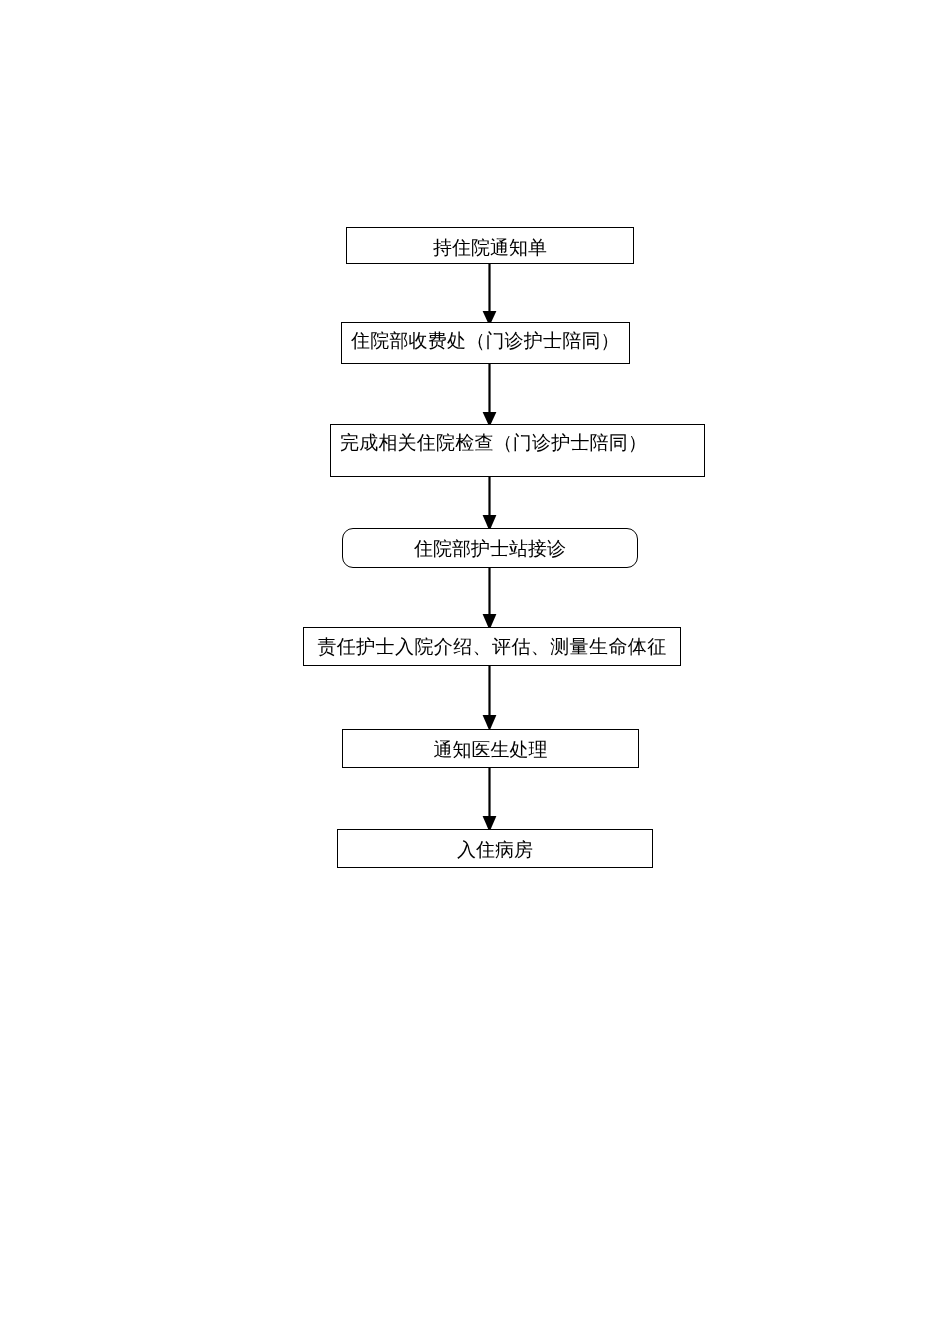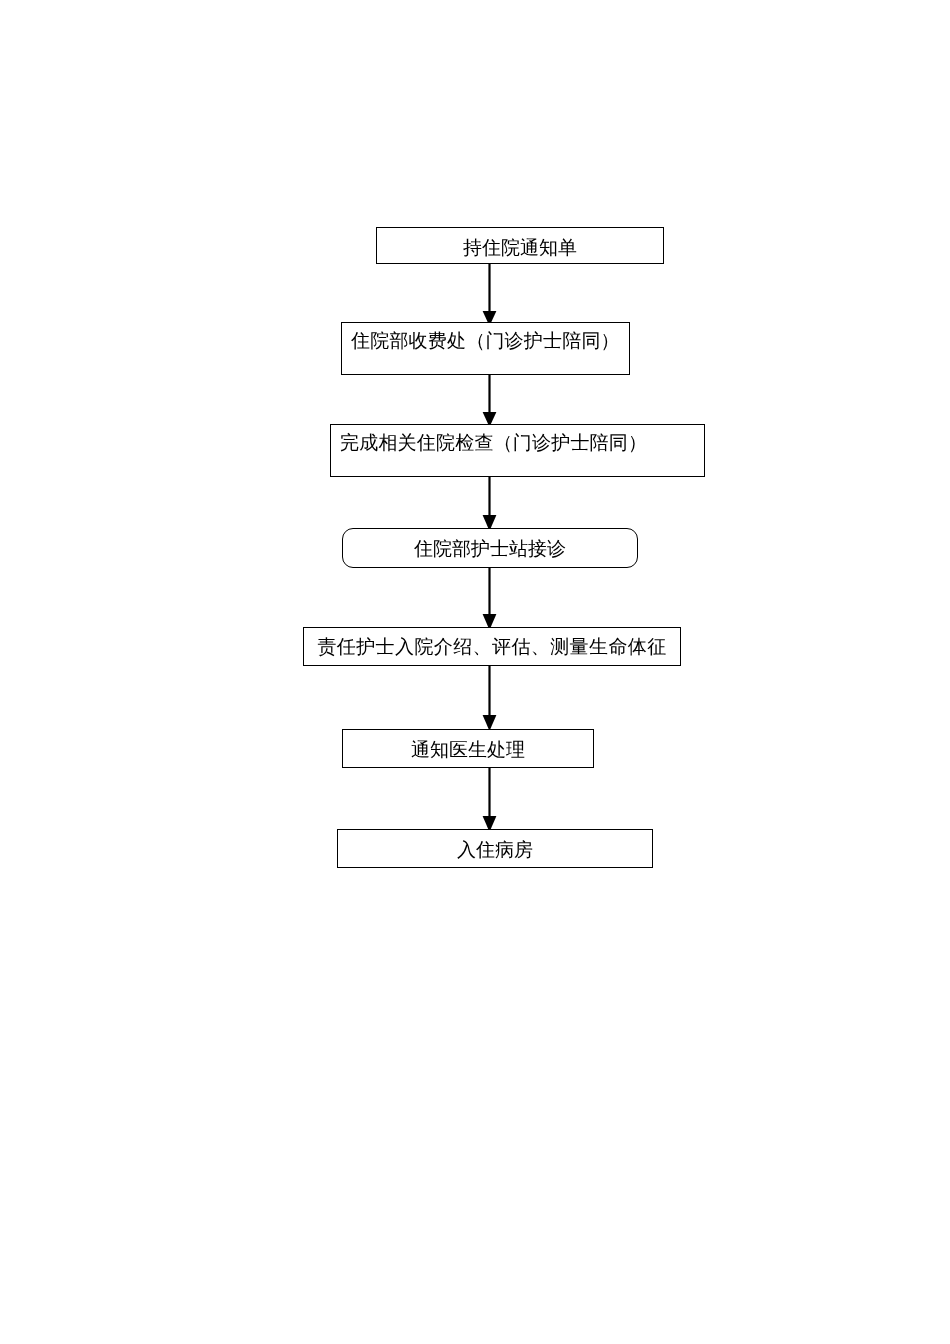--- a/index.html
+++ b/index.html
@@ -122,41 +122,41 @@
     </svg>
   </div>
 
   <div class="connector" style="left:479px; top:763px; width:22px; height:72px;">
     <svg width="22" height="72" viewBox="0 0 22 72" aria-hidden="true">
       <line x1="10.5" y1="0" x2="10.5" y2="58" stroke="#000000" stroke-width="2.2"></line>
       <polygon points="10.5,69 3.6,53 17.4,53" fill="#000000"></polygon>
     </svg>
   </div>
 
-  <div class="node center" style="left:346px; top:227px; width:288px; height:37px;margin-left:30px;">
+  <div class="node center" style="left:346px; top:227px; width:288px; height:37px;">
     <span class="node-text">持住院通知单</span>
   </div>
 
-  <div class="node justify" style="left:341px; top:322px; width:289px; height:53px;">
+  <div class="node justify" style="left:341px; top:322px; width:289px; height:42px;">
     <span class="node-text">住院部收费处（门诊护士陪同）</span>
   </div>
 
   <div class="node justify" style="left:330px; top:424px; width:375px; height:53px;">
     <span class="node-text">完成相关住院检查（门诊护士陪同）</span>
   </div>
 
   <div class="node center" style="left:342px; top:528px; width:296px; height:40px;border-radius:11px;">
     <span class="node-text">住院部护士站接诊</span>
   </div>
 
   <div class="node tight" style="left:303px; top:627px; width:378px; height:39px;">
     <span class="node-text">责任护士入院介绍、评估、测量生命体征</span>
   </div>
 
-  <div class="node center" style="left:342px; top:729px; width:252px; height:39px;">
+  <div class="node center" style="left:342px; top:729px; width:297px; height:39px;">
     <span class="node-text">通知医生处理</span>
   </div>
 
   <div class="node center" style="left:337px; top:829px; width:316px; height:39px;">
     <span class="node-text">入住病房</span>
   </div>
 
 </div>
 
 </body></html>

